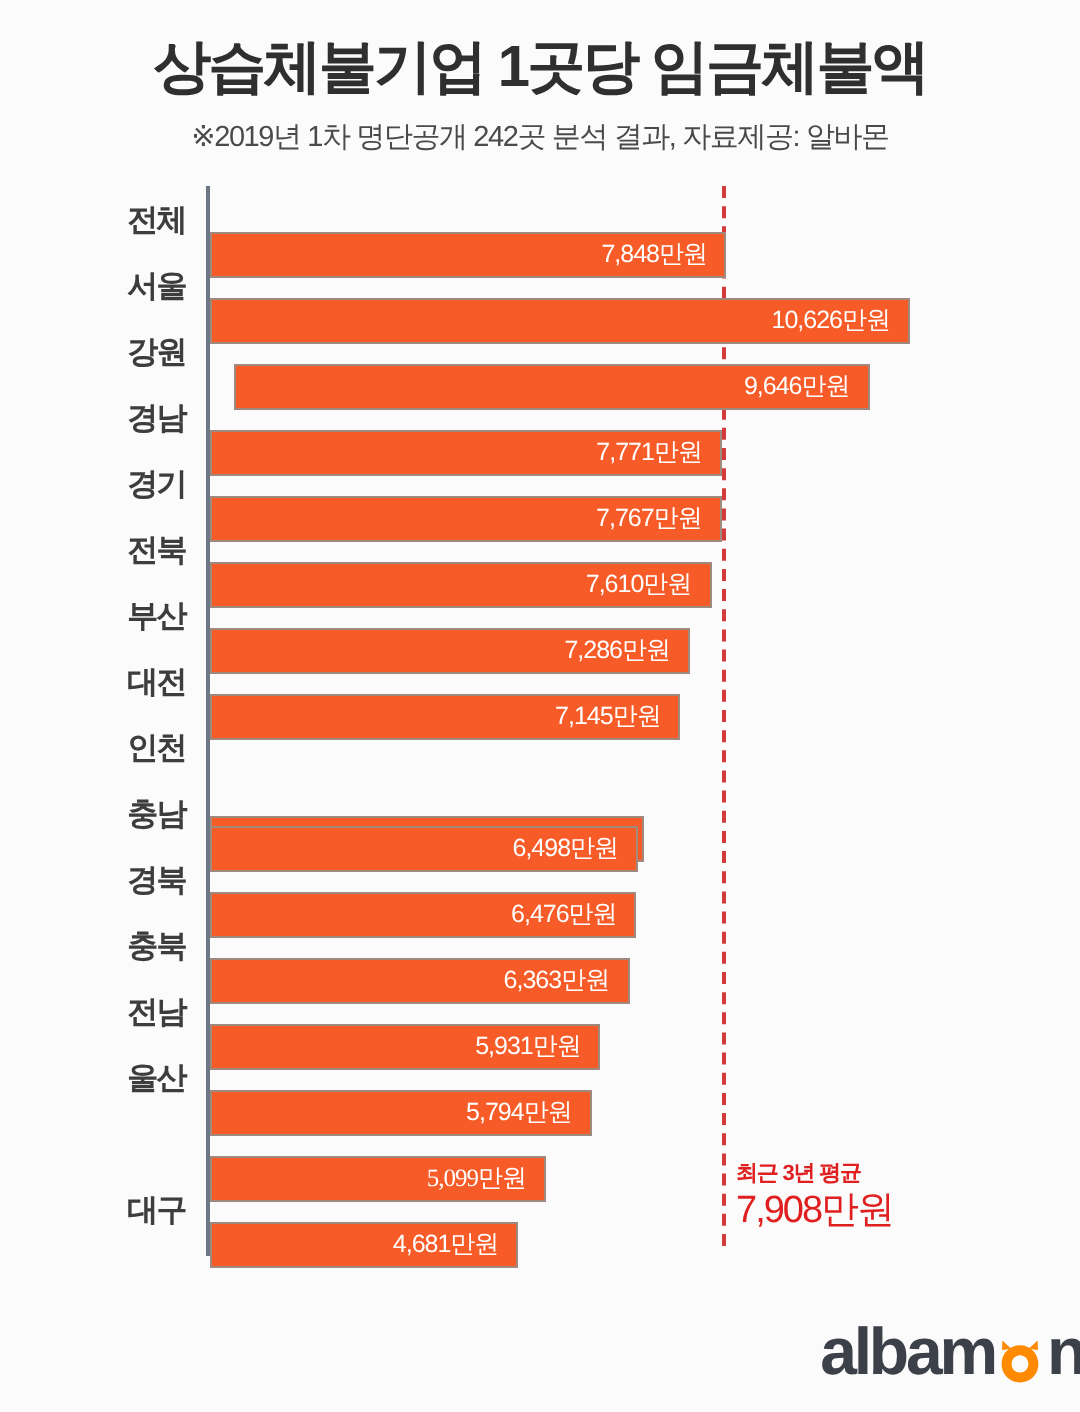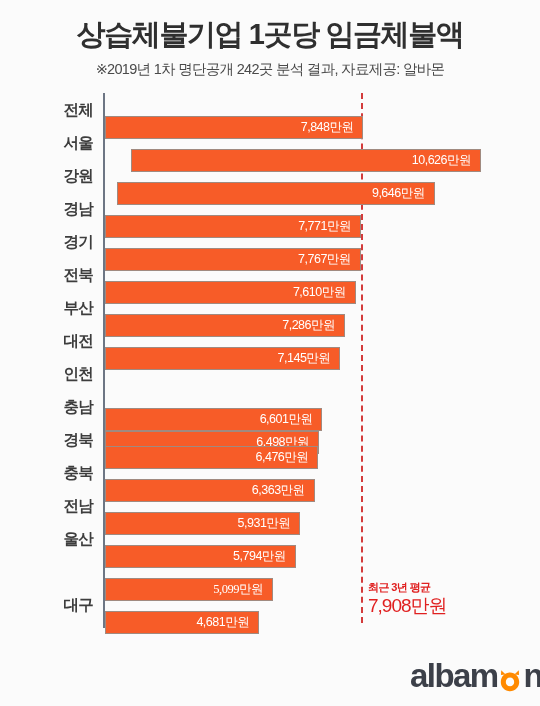--- a/index.html
+++ b/index.html
@@ -180,21 +180,21 @@
         <div class="bar-row">
           <div class="row-label">전체</div>
           <div class="bar-wrap" style="width: 258.498px;">
             <div class="bar" style="width: 100%;">
               <span class="bar-value">7,848만원</span>
             </div>
           </div>
         </div>
         <div class="bar-row">
           <div class="row-label">서울</div>
-          <div class="bar-wrap" style="width: 350px; margin-left: 26px;">
+          <div class="bar-wrap" style="width: 350px;">
             <div class="bar" style="width: 100%;">
               <span class="bar-value">10,626만원</span>
             </div>
           </div>
         </div>
         <div class="bar-row">
           <div class="row-label">강원</div>
           <div class="bar-wrap" style="width: 317.721px; padding-left: 12px;">
             <div class="bar" style="width: 100%;">
               <span class="bar-value">9,646만원</span>
@@ -245,21 +245,21 @@
           <div class="row-label">인천</div>
           <div class="bar-wrap" style="width: 217.424px;">
             <div class="bar" style="width: 100%; margin-top: 28px;">
               <span class="bar-value">6,601만원</span>
             </div>
           </div>
         </div>
         <div class="bar-row">
           <div class="row-label">충남</div>
           <div class="bar-wrap" style="width: 214.032px;">
-            <div class="bar" style="width: 100%; margin-top: 18px;">
+            <div class="bar" style="width: 100%;">
               <span class="bar-value">6,498만원</span>
             </div>
           </div>
         </div>
         <div class="bar-row">
           <div class="row-label">경북</div>
           <div class="bar-wrap" style="width: 213.307px;">
             <div class="bar" style="width: 100%;">
               <span class="bar-value">6,476만원</span>
             </div>

